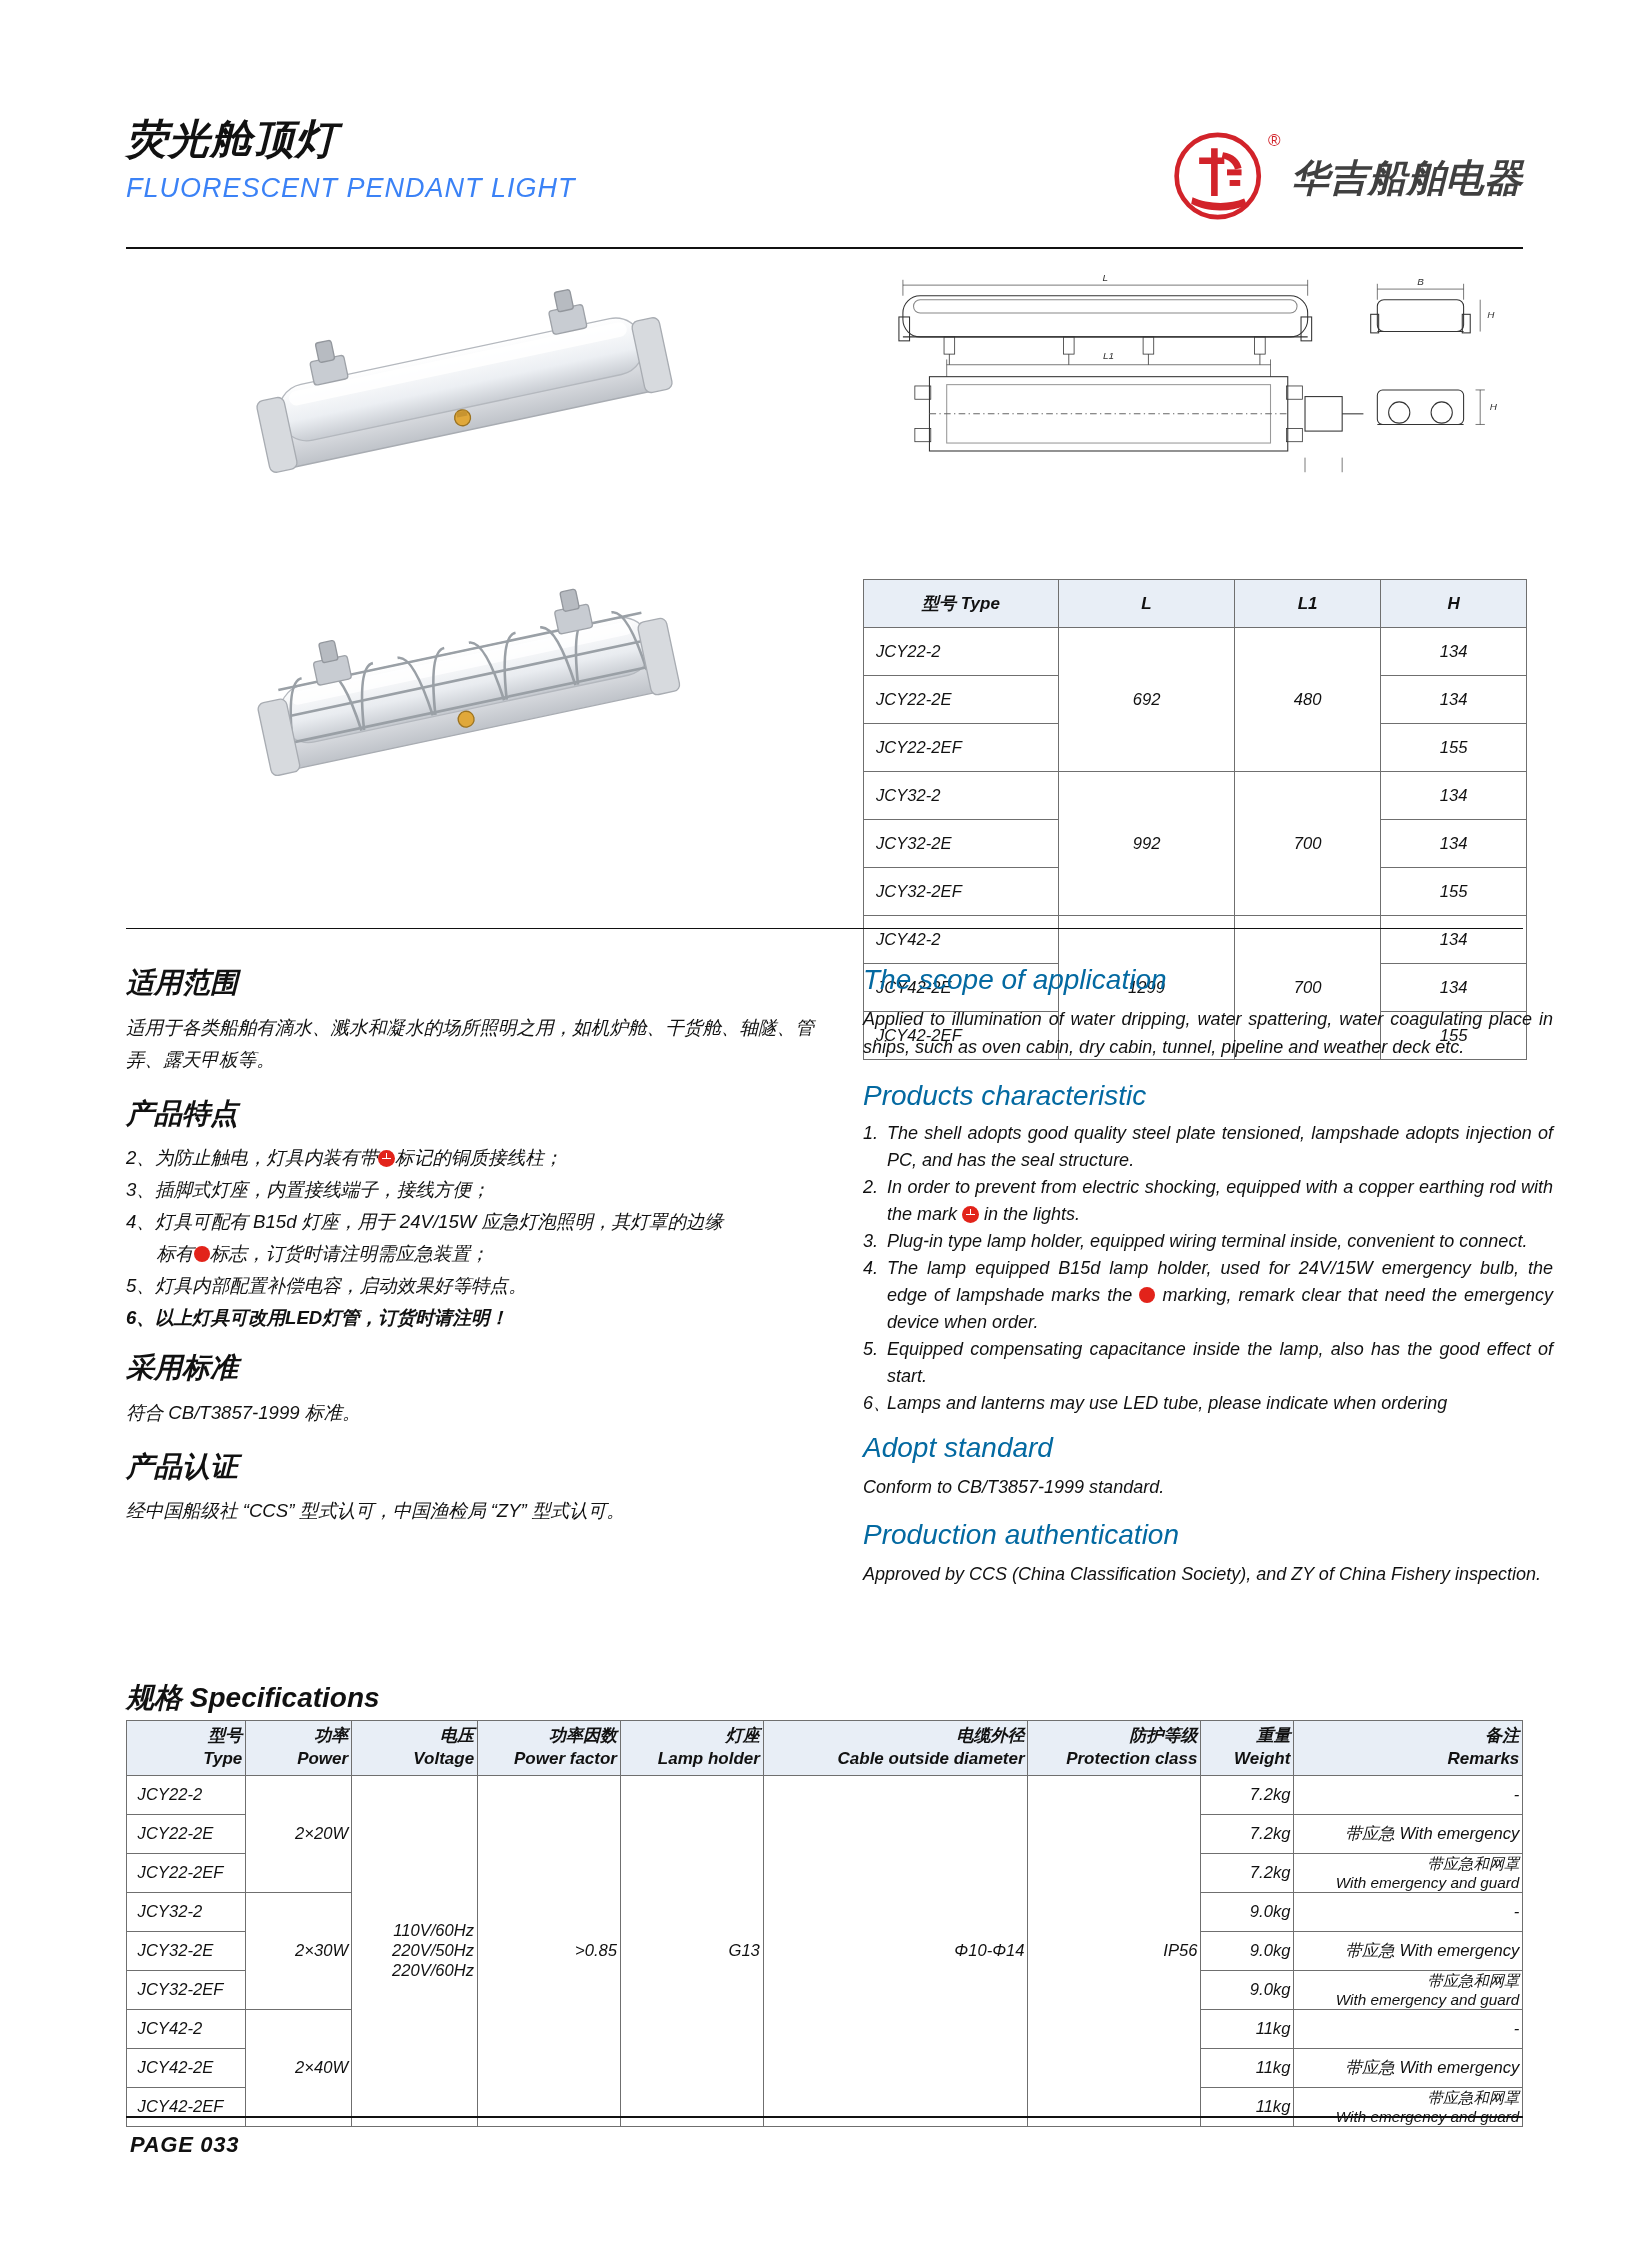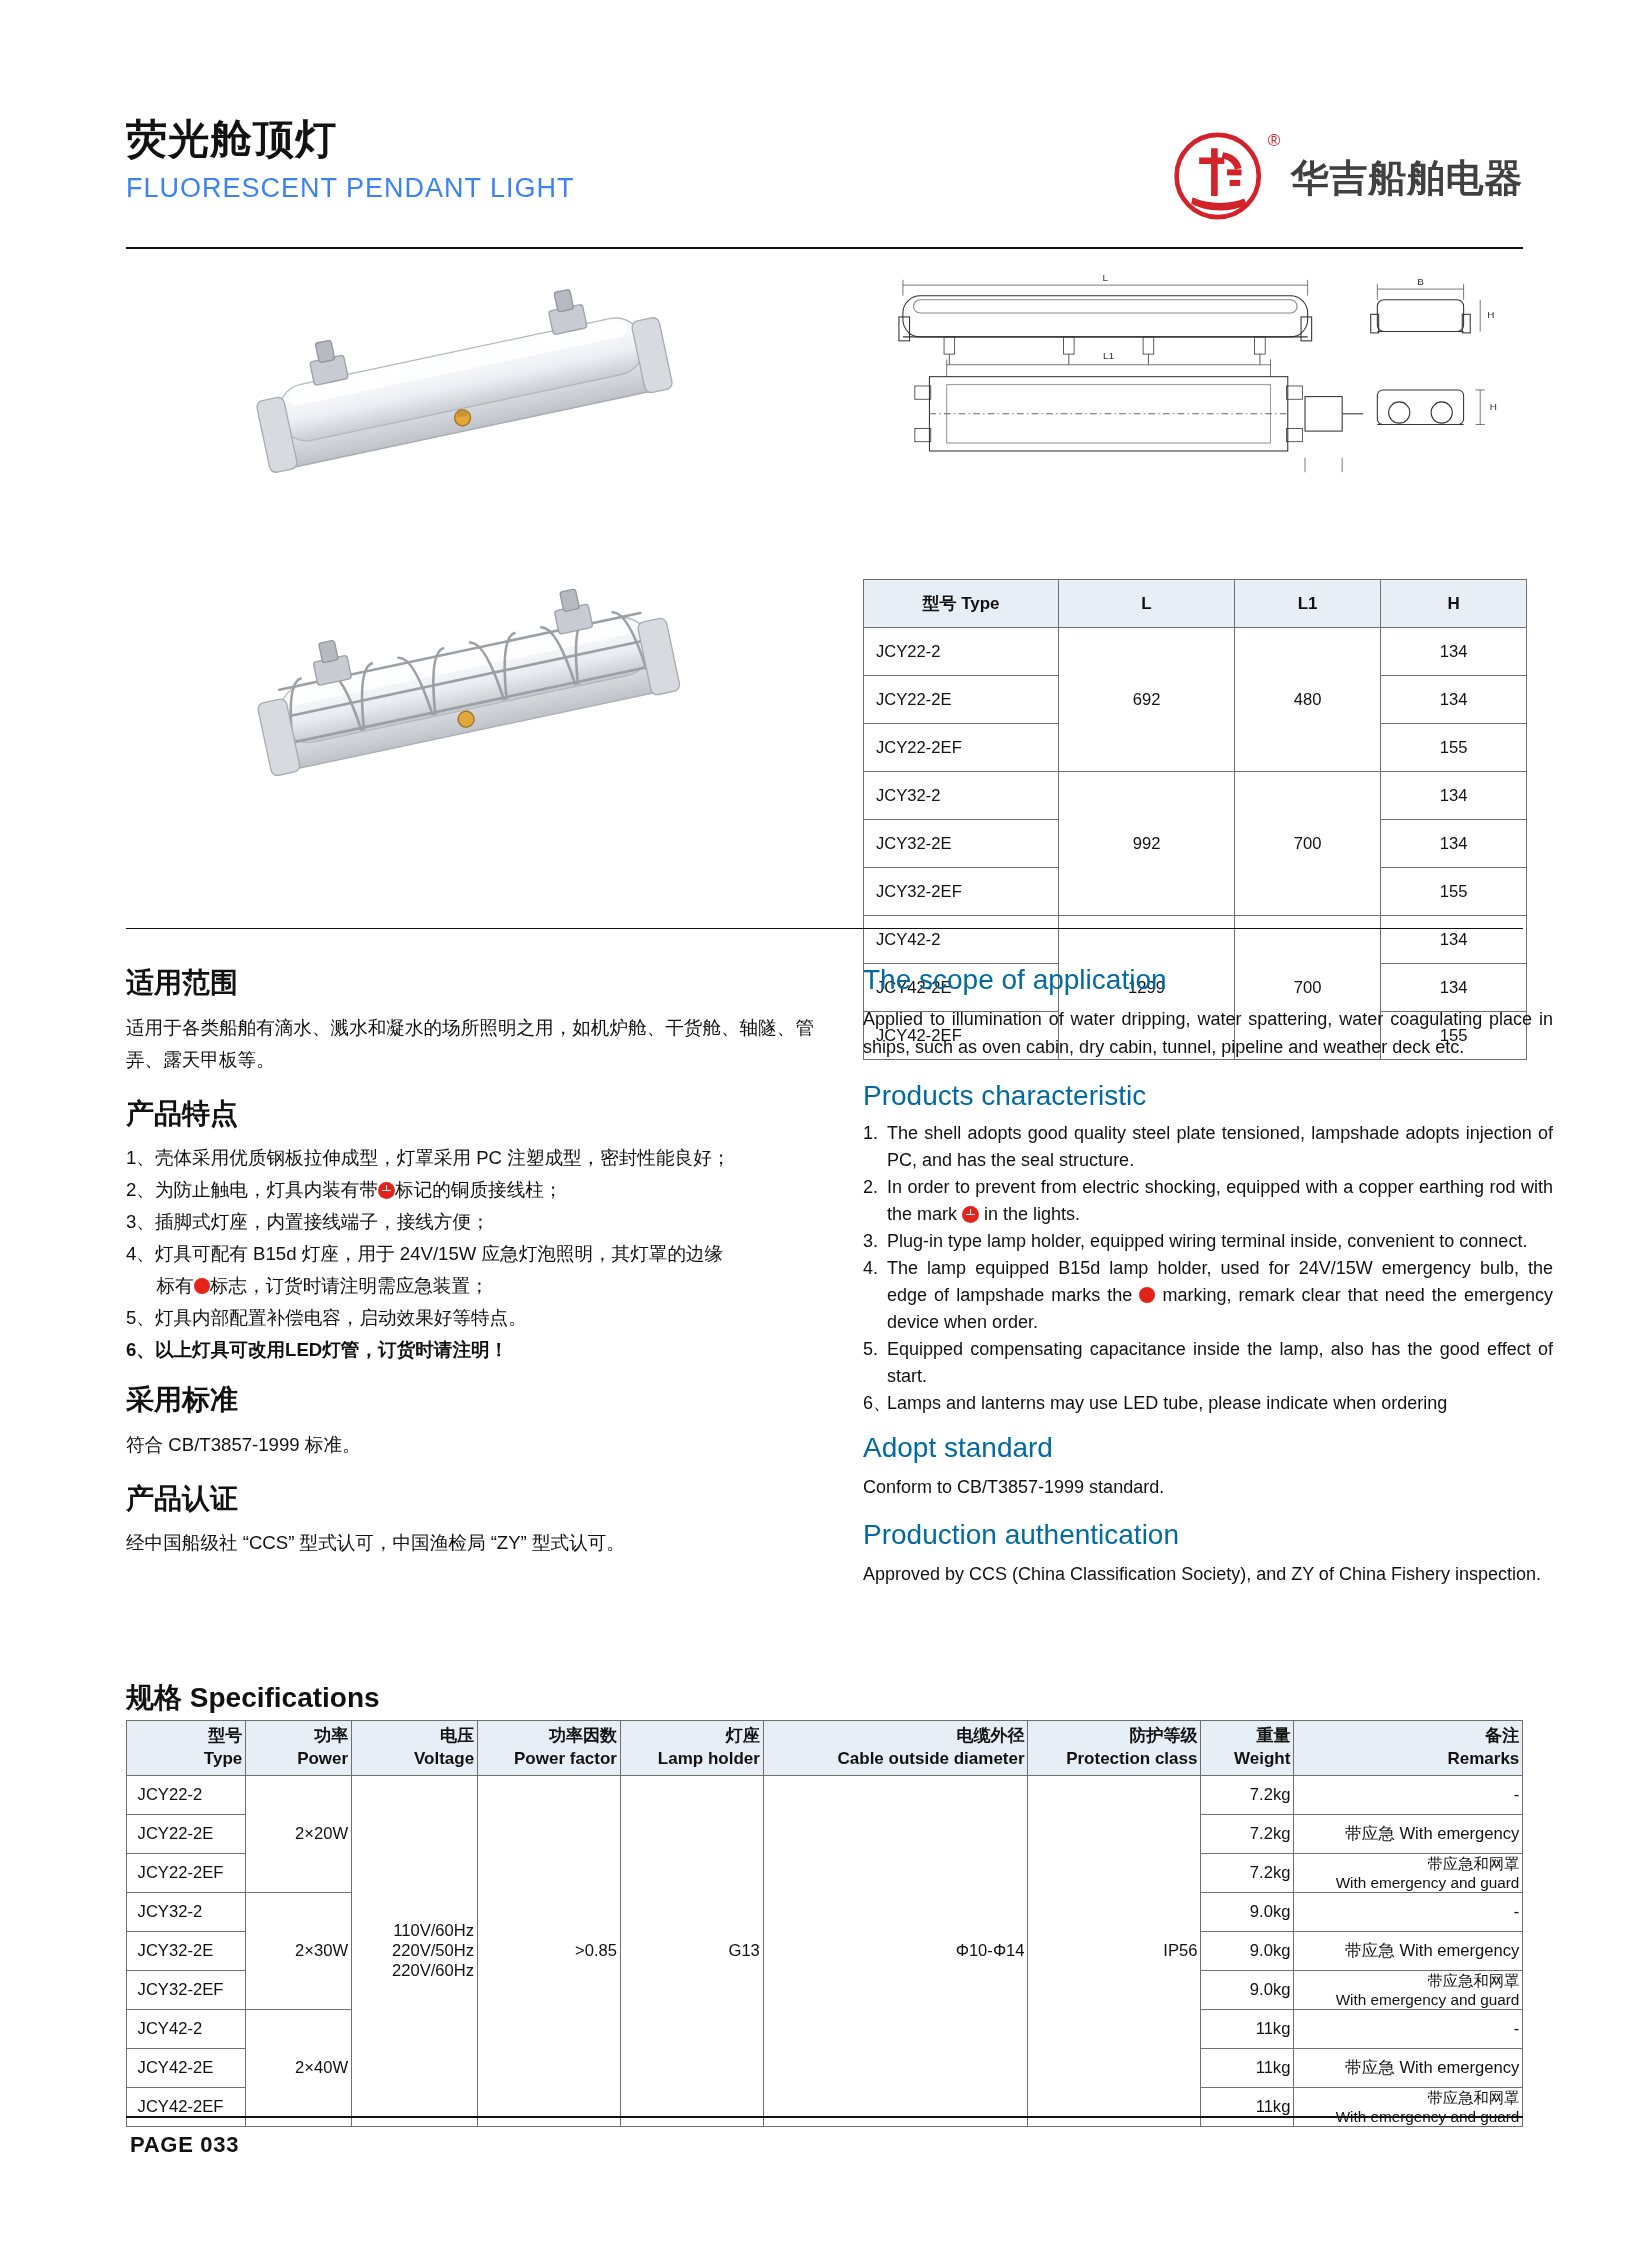--- a/index.html
+++ b/index.html
@@ -3,21 +3,21 @@
 <meta charset="utf-8">
 <style>
   html,body{margin:0;padding:0;}
   body{
     width:1647px;height:2250px;
     background:#ffffff;
     font-family:"Liberation Sans", sans-serif;
     color:#111;
     -webkit-font-smoothing:antialiased;
   }
-  .page{position:relative;width:1583px;height:2250px;}
+  .page{position:relative;width:1583px;height:2250px;font-style:italic;}
 
   
   .header{position:absolute;left:126px;top:119px;width:1397px;height:119px;}
   .title-cn{font-size:41px;font-weight:bold;letter-spacing:1.3px;color:#111;line-height:1;}
   .title-en{font-size:27px;color:#3b82f6;letter-spacing:1px;margin-top:14.6px;line-height:1;}
 
   .brand{position:absolute;right:0;top:9.3px;display:flex;align-items:center;gap:14.6px;}
   .brand-logo{position:relative;width:106px;height:100px;}
   .brand-reg{position:absolute;right:-4px;top:2.7px;font-size:17px;color:#d2232a;}
   .brand-name{font-size:38px;font-weight:bold;color:#404040;letter-spacing:0.7px;}
@@ -307,21 +307,20 @@
   </table>
 
   <div class="rule mid"></div>
 
   <div class="col-cn">
     <h2 class="cn">适用范围</h2>
     <p class="cn">适用于各类船舶有滴水、溅水和凝水的场所照明之用，如机炉舱、干货舱、轴隧、管弄、露天甲板等。</p>
 
     <h2 class="cn">产品特点</h2>
     <ol class="cn">
-      <li>1、壳体采用优质钢板拉伸成型，灯罩采用 PC 注塑成型，密封性能良好；</li>
       <li>2、为防止触电，灯具内装有带<span class="earth-icon"></span>标记的铜质接线柱；</li>
       <li>3、插脚式灯座，内置接线端子，接线方便；</li>
       <li>4、灯具可配有 B15d 灯座，用于 24V/15W 应急灯泡照明，其灯罩的边缘</li>
       <li style="padding-left:30.5px">标有<span class="dot-red"></span>标志，订货时请注明需应急装置；</li>
       <li>5、灯具内部配置补偿电容，启动效果好等特点。</li>
       <li class="bold-note">6、以上灯具可改用LED灯管，订货时请注明！</li>
     </ol>
 
     <h2 class="cn">采用标准</h2>
     <p class="cn">符合 CB/T3857-1999 标准。</p>

